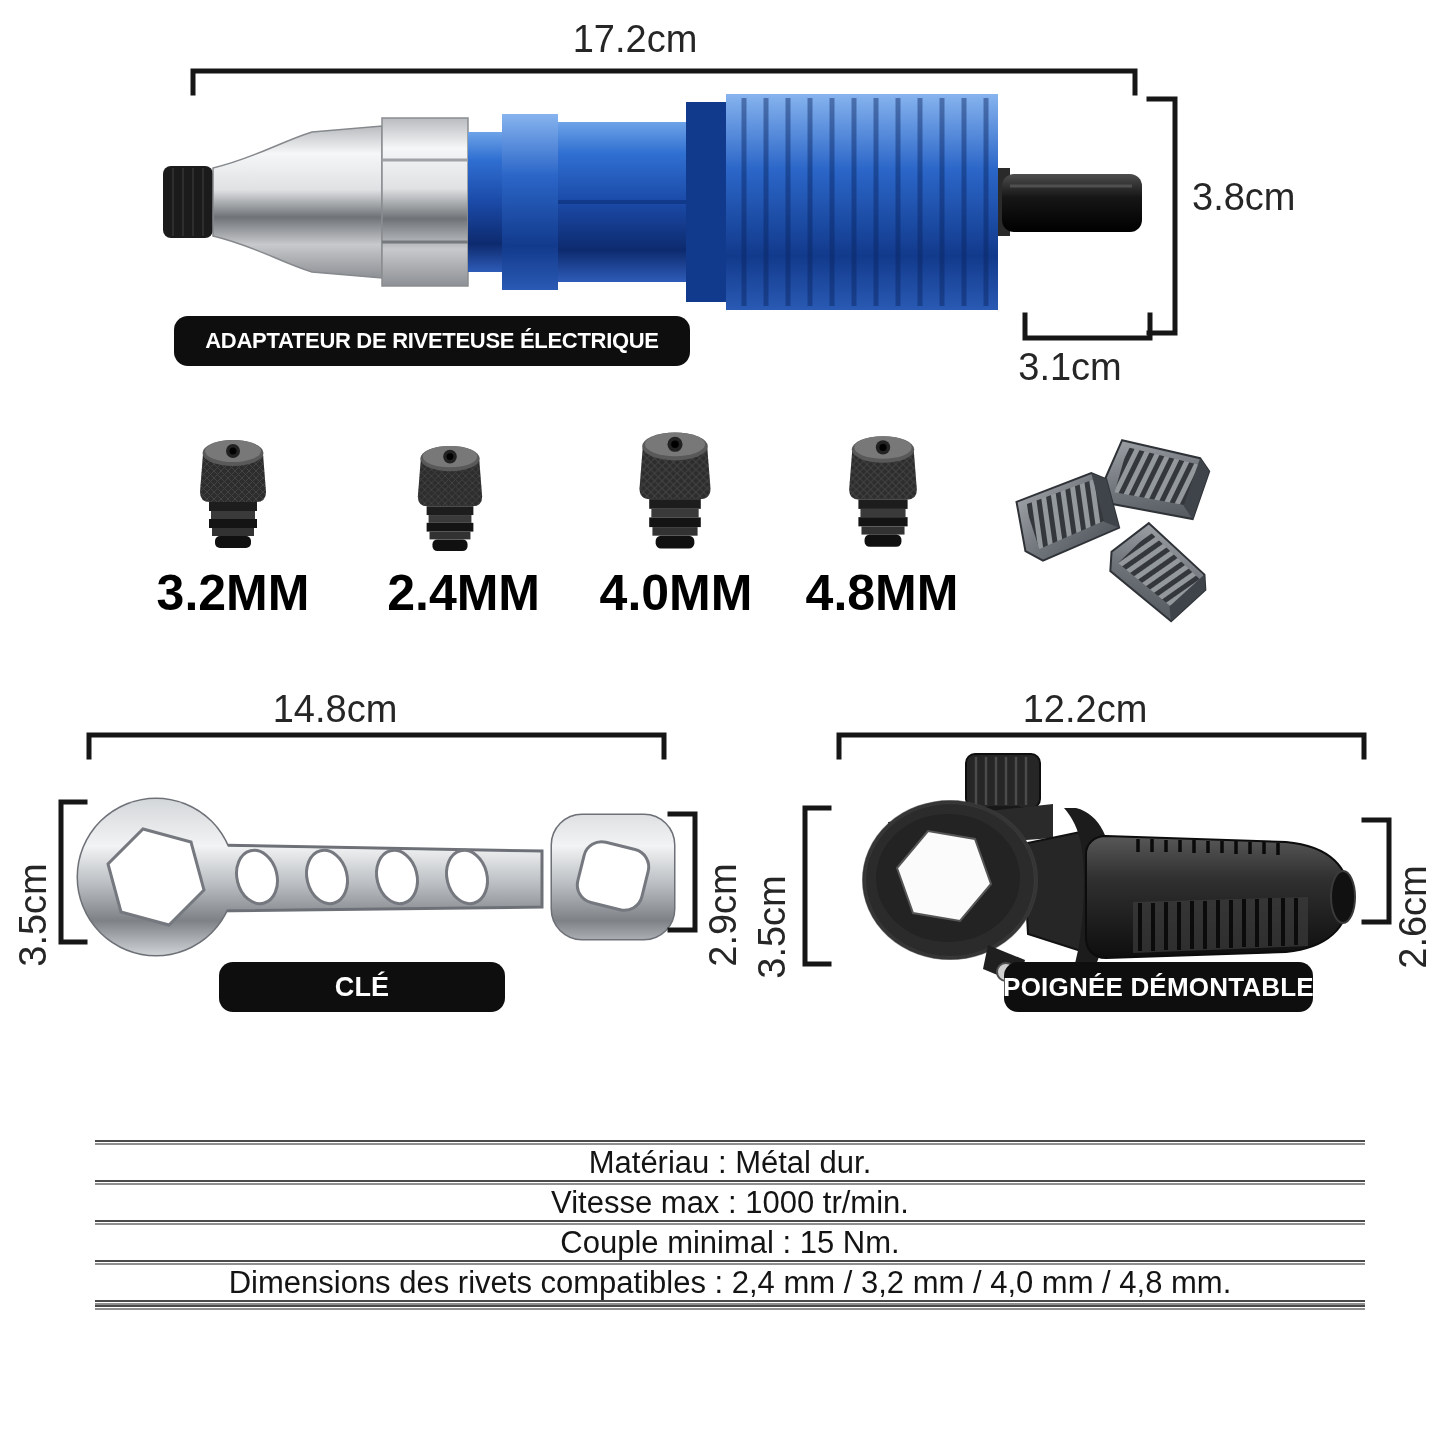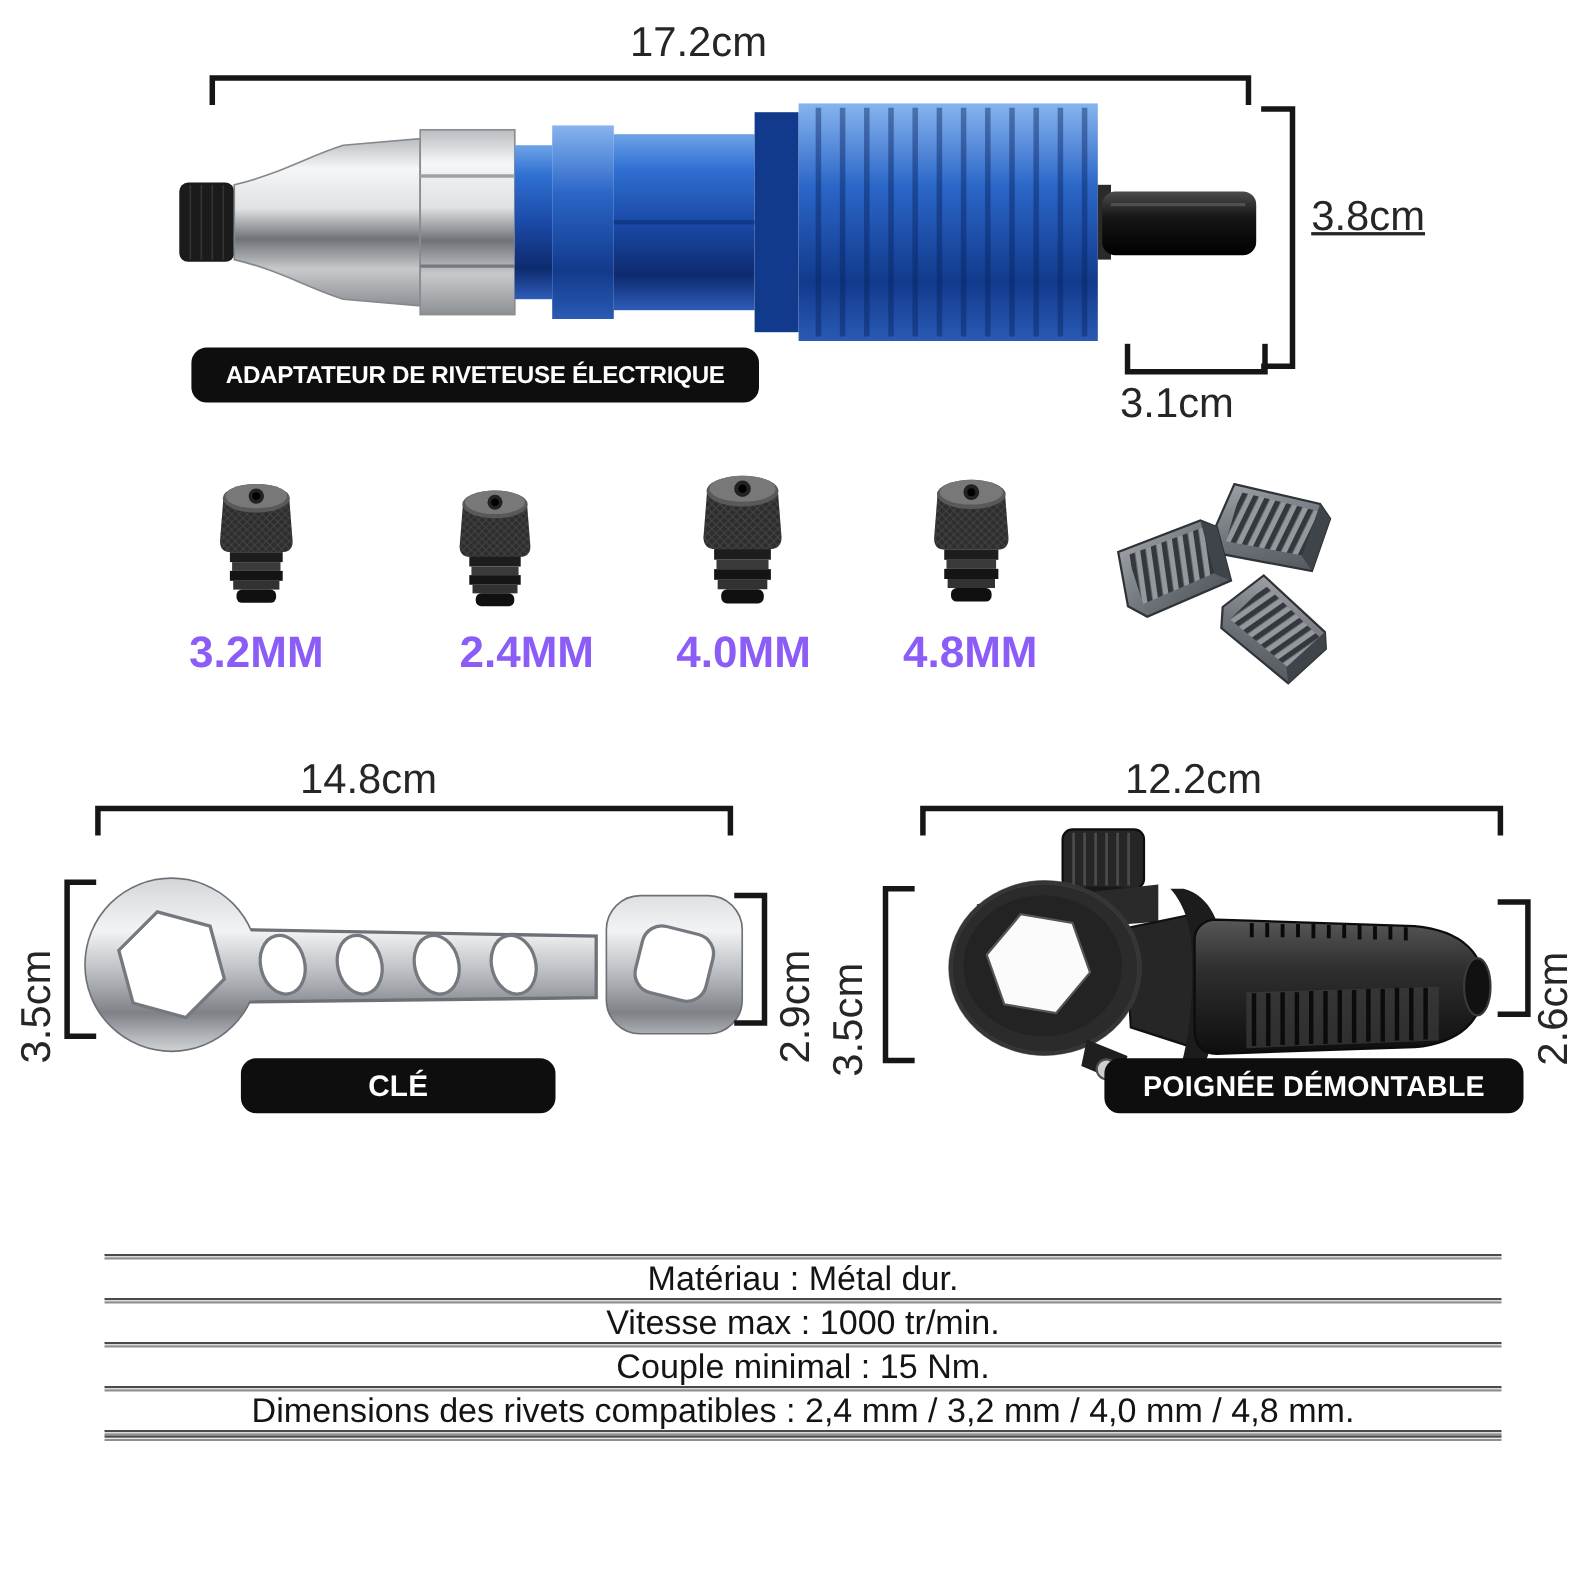--- a/index.html
+++ b/index.html
@@ -18,21 +18,21 @@
     font-size:38px;color:#262626;white-space:nowrap;line-height:1;
     transform:rotate(-90deg);
   }
   .pill{
     position:absolute;background:#0e0e0e;color:#ffffff;border-radius:14px;
     display:flex;align-items:center;justify-content:center;
     font-weight:bold;letter-spacing:.2px;white-space:nowrap;overflow:hidden;
   }
   .mm-label{
     position:absolute;width:180px;height:46px;text-align:center;
-    font-size:40px;font-weight:bold;color:#8b5cf6;line-height:46px;white-space:nowrap;
+    font-size:50px;font-weight:bold;color:#000000;line-height:46px;white-space:nowrap;
   }
   .bracket path{fill:none;stroke:#161616;stroke-width:5;stroke-linecap:square;stroke-linejoin:miter;}
   #spec-table{position:absolute;left:95px;top:1140px;width:1270px;}
   .spec-divider{height:5px;border-top:2px solid #4a4a4a;border-bottom:2px solid #8f8f8f;box-sizing:border-box;}
   .spec-row{
     height:35px;display:flex;align-items:center;justify-content:center;
     font-size:31px;color:#141414;white-space:nowrap;
   }
 </style>
 </head>
@@ -147,21 +147,21 @@
         <line x1="826" y1="8" x2="826" y2="216"></line>
     </g>
     <rect x="838" y="78" width="12" height="68" fill="#2a2a2a"></rect>
     <rect x="842" y="84" width="140" height="58" rx="12" fill="url(#gShank)"></rect>
     <line x1="850" y1="96" x2="972" y2="96" stroke="#5d5d5d" stroke-width="3" opacity="0.7"></line>
   </svg>
 
   <svg class="abs bracket" style="left:1145px;top:95px" width="34" height="242" viewBox="0 0 34 242">
     <path d="M4 4 L30 4 L30 238 L4 238"></path>
   </svg>
-  <div class="dim-label" style="left:1192px;top:178px;width:130px;text-align:left;text-decoration:underline;">3.8cm</div>
+  <div class="dim-label" style="left:1192px;top:178px;width:130px;text-align:left;">3.8cm</div>
 
   <svg class="abs bracket" style="left:1022px;top:312px" width="132" height="30" viewBox="0 0 132 30">
     <path d="M3 3 L3 26 L128 26 L128 3"></path>
   </svg>
   <div class="dim-label" style="left:1000px;top:348px;width:140px;">3.1cm</div>
 
   <div class="pill" style="left:174px;top:316px;width:516px;height:50px;font-size:22px;letter-spacing:-0.3px;">
     <span>ADAPTATEUR DE RIVETEUSE ÉLECTRIQUE</span>
   </div>
 
@@ -301,21 +301,21 @@
   <svg class="abs bracket" style="left:800px;top:804px" width="32" height="164" viewBox="0 0 32 164">
     <path d="M29 4 L5 4 L5 160 L29 160"></path>
   </svg>
   <div class="dim-label-v" style="left:712px;top:910px;">3.5cm</div>
 
   <svg class="abs bracket" style="left:1360px;top:816px" width="34" height="110" viewBox="0 0 34 110">
     <path d="M4 4 L29 4 L29 106 L4 106"></path>
   </svg>
   <div class="dim-label-v" style="left:1353px;top:900px;">2.6cm</div>
 
-  <div class="pill" style="left:1004px;top:962px;width:381px;height:50px;font-size:26px;">
+  <div class="pill" style="left:1004px;top:962px;width:309px;height:50px;font-size:26px;">
     <span>POIGNÉE DÉMONTABLE</span>
   </div>
 
   <div id="spec-table">
     <div class="spec-divider"></div>
     <div class="spec-row">Matériau : Métal dur.</div>
     <div class="spec-divider"></div>
     <div class="spec-row">Vitesse max : 1000 tr/min.</div>
     <div class="spec-divider"></div>
     <div class="spec-row">Couple minimal : 15 Nm.</div>

